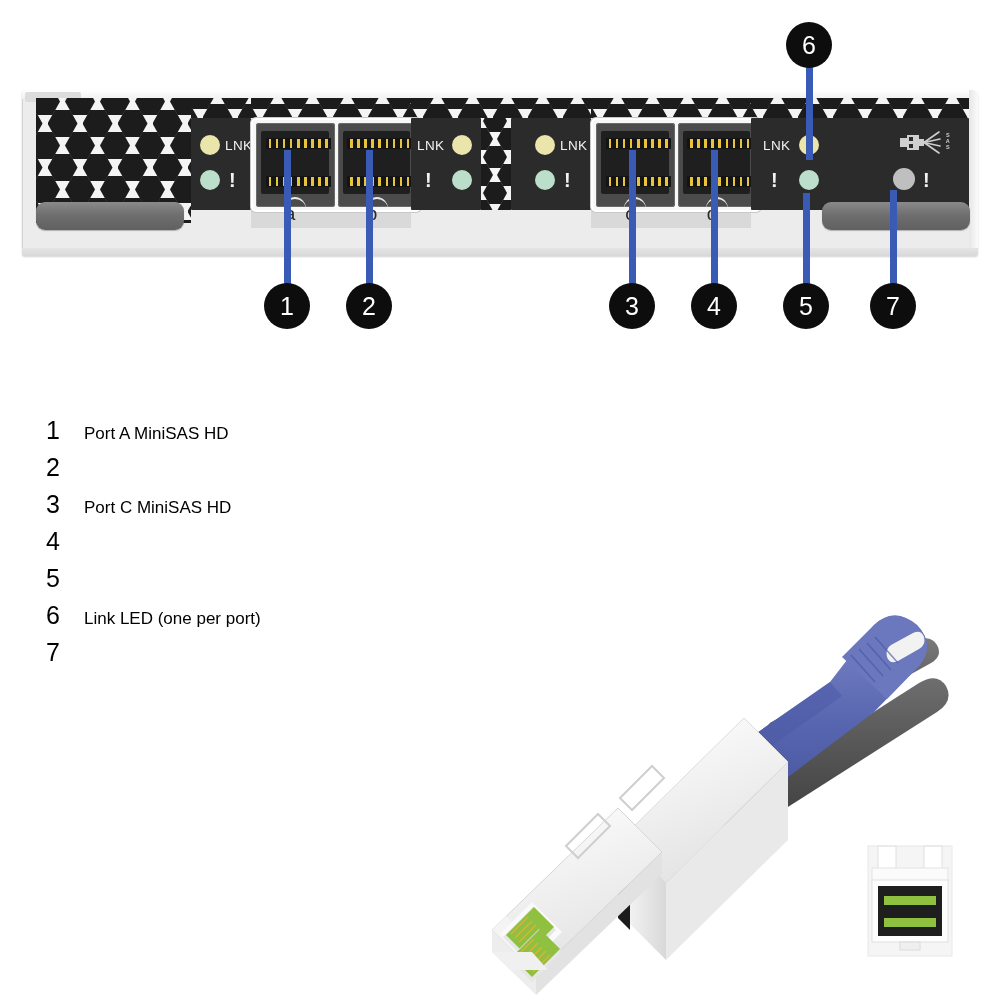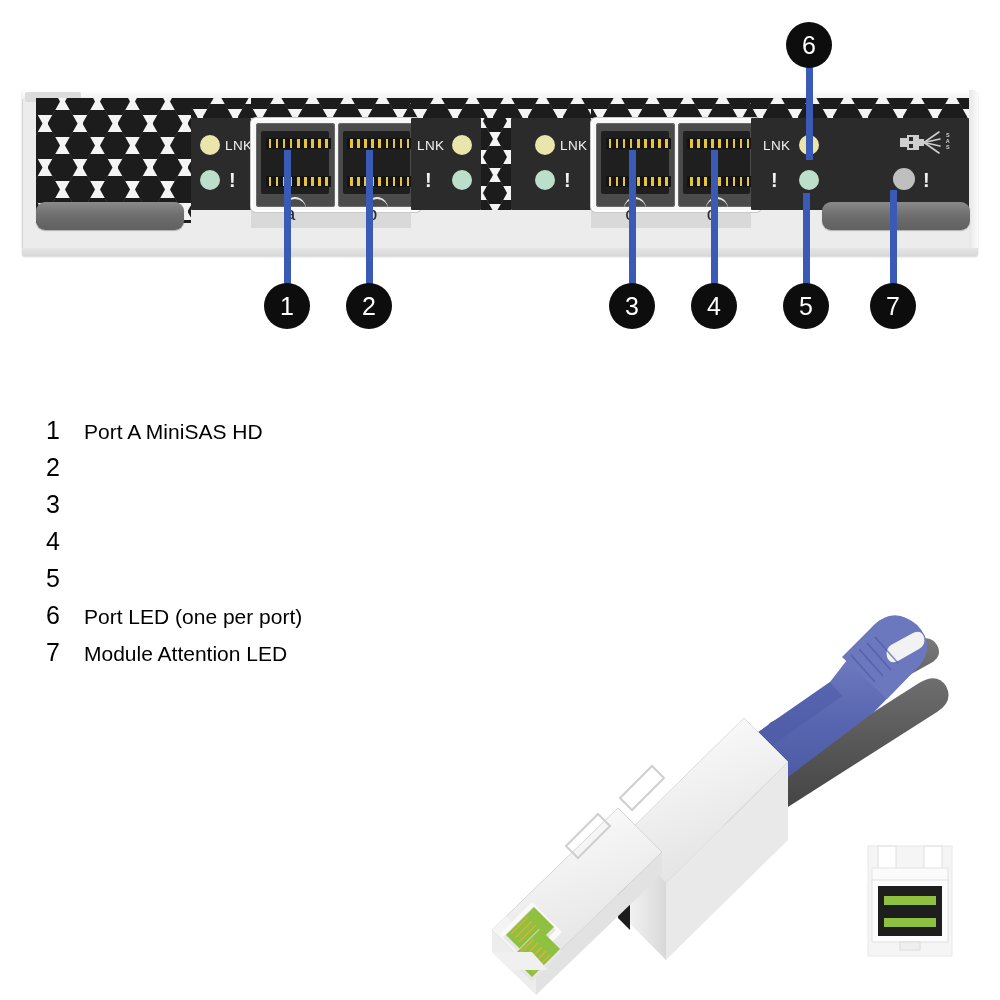--- a/index.html
+++ b/index.html
@@ -69,21 +69,21 @@
   .cage-base{position:absolute;background:#d9d9d9;}
 
   
   .handle{position:absolute;background:linear-gradient(#8a8a8a,#6f6f6f 45%,#606060);
           border-radius:9px;box-shadow:0 1px 1px rgba(0,0,0,.25);}
 
   
   #legend{position:absolute;left:46px;top:416px;width:520px;z-index:20;}
   .legrow{display:flex;align-items:baseline;height:37px;}
   .legnum{width:38px;font-size:25px;color:#000;}
-  .legtxt{font-size:21px;color:#000;text-align:center;}
+  .legtxt{font-size:17px;color:#000;text-align:center;}
 
   
   #cable{position:absolute;left:470px;top:600px;width:520px;height:395px;z-index:15;}
   #inset{position:absolute;left:862px;top:842px;width:96px;height:118px;z-index:16;}
 </style>
 </head>
 <body>
 
 <div id="device">
   <div class="chassis-body"></div>
@@ -409,34 +409,34 @@
 <div id="legend">
   <div class="legrow">
     <span class="legnum">1</span>
     <span class="legtxt">Port A MiniSAS HD</span>
   </div>
   <div class="legrow">
     <span class="legnum">2</span>
   </div>
   <div class="legrow">
     <span class="legnum">3</span>
+    <span class="legtxt">Port C MiniSAS HD</span>
   </div>
   <div class="legrow">
     <span class="legnum">4</span>
   </div>
   <div class="legrow">
     <span class="legnum">5</span>
   </div>
   <div class="legrow">
     <span class="legnum">6</span>
-    <span class="legtxt">Port LED (one per port)</span>
+    <span class="legtxt">Link LED (one per port)</span>
   </div>
   <div class="legrow">
     <span class="legnum">7</span>
-    <span class="legtxt">Module Attention LED</span>
   </div>
 </div>
 
 <div id="cable">
   <svg width="520" height="395" viewBox="0 0 520 395" aria-hidden="true">
     <defs>
       <linearGradient id="shellTop" x1="0" y1="0" x2="0.4" y2="1">
         <stop offset="0" stop-color="#ffffff"></stop>
           <stop offset="1" stop-color="#e3e3e3"></stop>
       </linearGradient>

